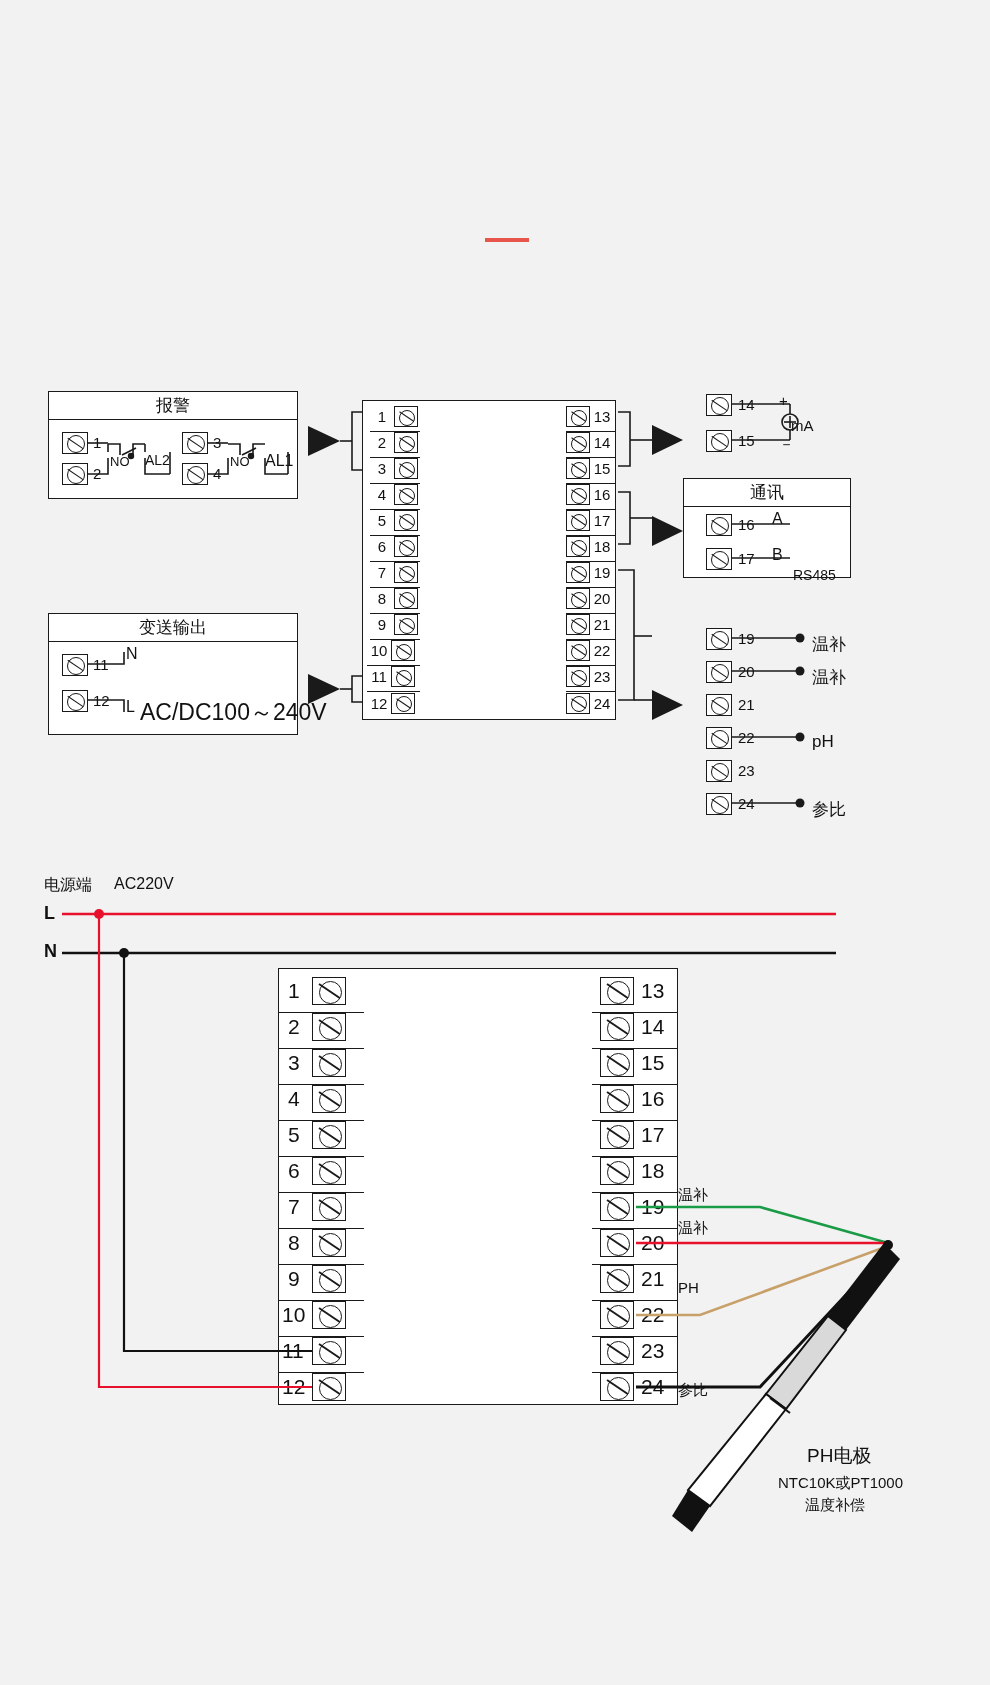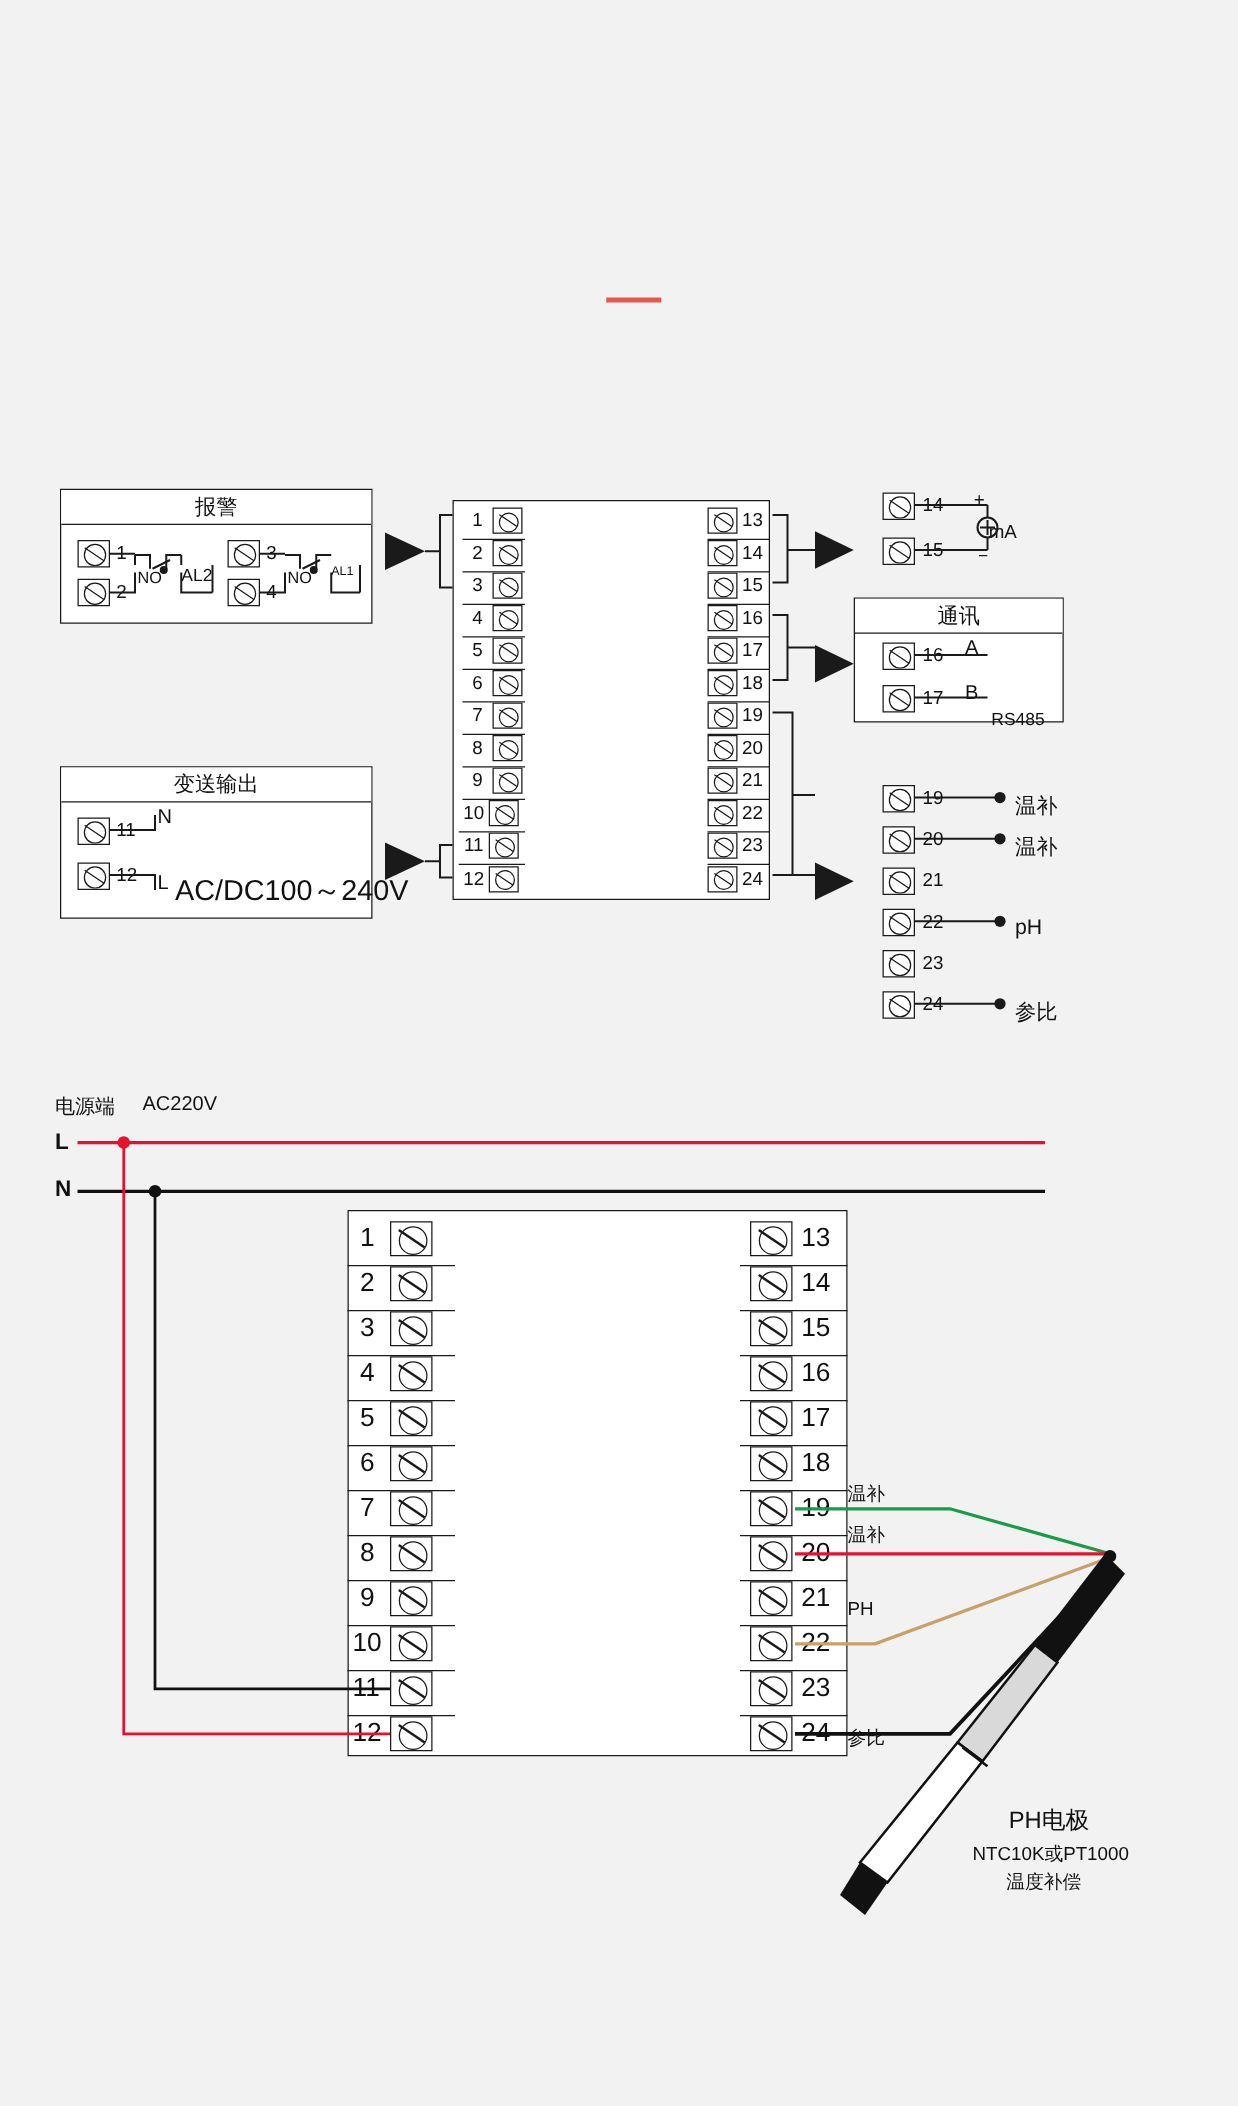--- a/index.html
+++ b/index.html
@@ -98,21 +98,21 @@
   <div class="lbl" style="left:93px;top:434px;">1</div>
   <div class="lbl" style="left:93px;top:465px;">2</div>
   <div class="lbl" style="left:110px;top:454px;font-size:13px;">NO</div>
   <div class="lbl" style="left:145px;top:452px;font-size:14px;">AL2</div>
 
   <div class="screw" style="left:182px;top:432px;"></div>
   <div class="screw" style="left:182px;top:463px;"></div>
   <div class="lbl" style="left:213px;top:434px;">3</div>
   <div class="lbl" style="left:213px;top:465px;">4</div>
   <div class="lbl" style="left:230px;top:454px;font-size:13px;">NO</div>
-  <div class="lbl" style="left:265px;top:452px;font-size:10px;">AL1</div>
+  <div class="lbl" style="left:265px;top:452px;font-size:16px;">AL1</div>
 
   <div class="box" style="left:48px;top:613px;width:250px;height:122px;">
     <div class="box-title">变送输出</div>
   </div>
   <div class="screw" style="left:62px;top:654px;"></div>
   <div class="screw" style="left:62px;top:690px;"></div>
   <div class="lbl" style="left:93px;top:656px;">11</div>
   <div class="lbl" style="left:93px;top:692px;">12</div>
   <div class="lbl-b" style="left:126px;top:645px;">N</div>
   <div class="lbl-b" style="left:126px;top:698px;">L</div>

